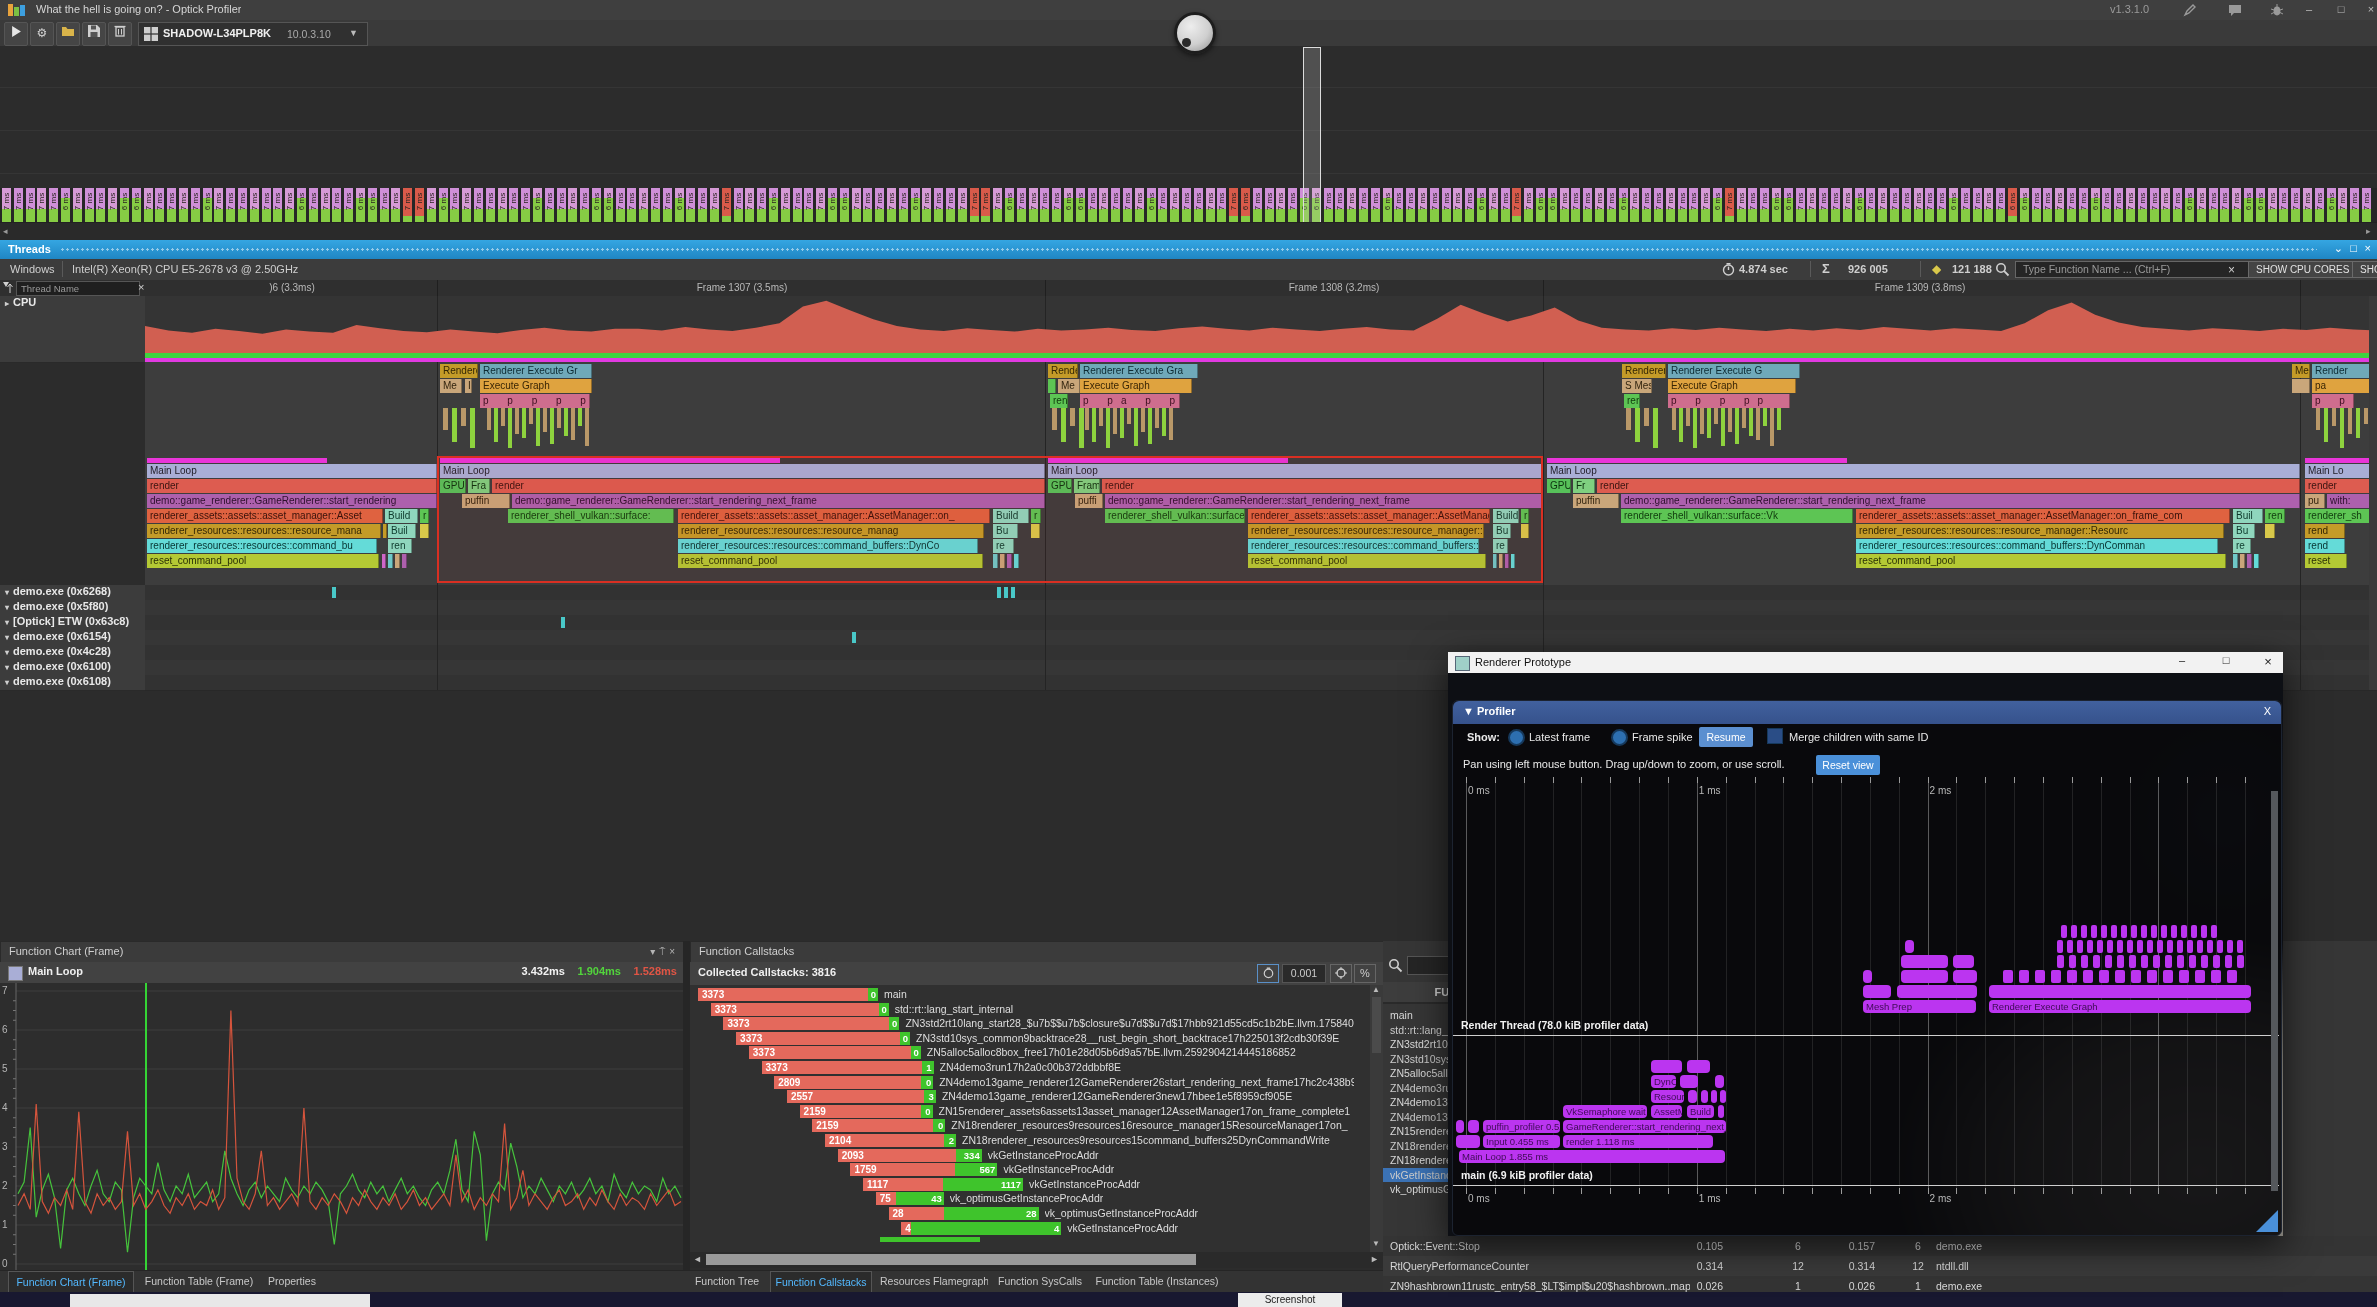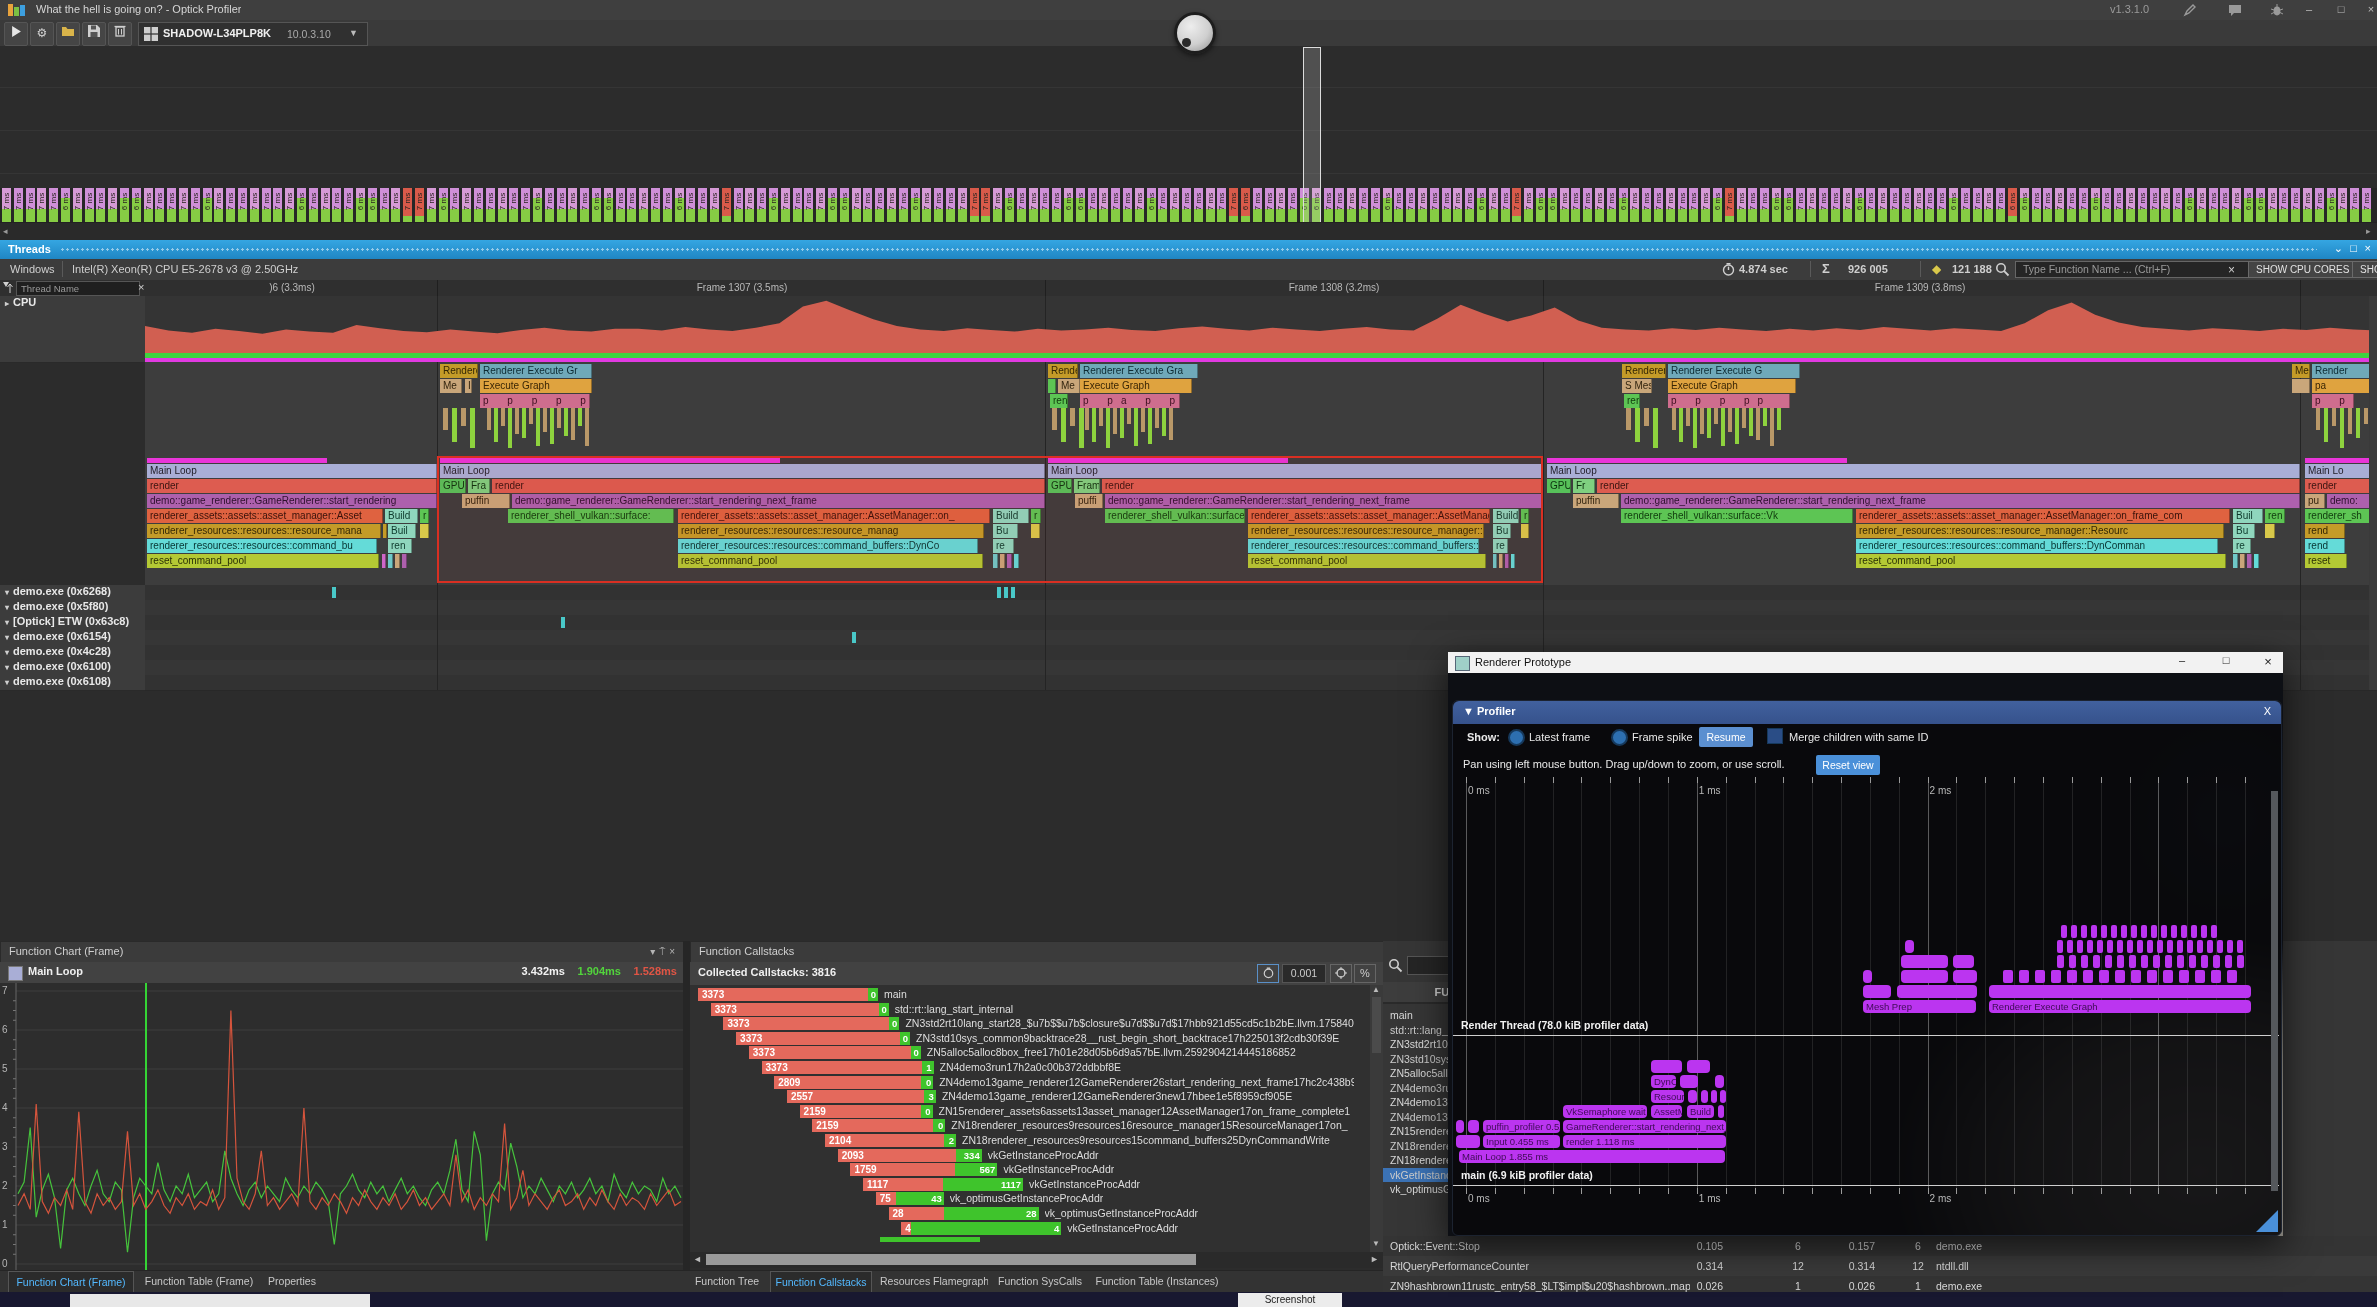--- a/index.html
+++ b/index.html
@@ -1409,21 +1409,21 @@
         <div class="tbar c-teal" style="position: absolute; left: 2233px; top: 243px; width: 18px; height: 14px;">re</div>
         <div class="tbar c-lime" style="position: absolute; left: 1856px; top: 258px; width: 370px; height: 14px;">reset_command_pool</div>
         <div class="tbar c-teal2" style="position: absolute; left: 2233px; top: 258px; width: 5px; height: 14px;"></div>
         <div class="tbar c-tan" style="position: absolute; left: 2240px; top: 258px; width: 5px; height: 14px;"></div>
         <div class="tbar c-pur" style="position: absolute; left: 2247px; top: 258px; width: 5px; height: 14px;"></div>
         <div class="tbar c-cyan" style="position: absolute; left: 2254px; top: 258px; width: 5px; height: 14px;"></div>
         <div style="position: absolute; left: 2305px; top: 162px; width: 72px; height: 5px; background: rgb(233, 53, 217);"></div>
         <div class="tbar c-lav" style="position: absolute; left: 2305px; top: 168px; width: 72px; height: 14px;">Main Lo</div>
         <div class="tbar c-red" style="position: absolute; left: 2305px; top: 183px; width: 72px; height: 14px;">render</div>
         <div class="tbar c-tan" style="position: absolute; left: 2305px; top: 198px; width: 20px; height: 14px;">pu</div>
-        <div class="tbar c-pur" style="position: absolute; left: 2327px; top: 198px; width: 50px; height: 14px;">demo:</div>
+        <div class="tbar c-pur" style="position: absolute; left: 2327px; top: 198px; width: 50px; height: 14px;">with:</div>
         <div class="tbar c-grn" style="position: absolute; left: 2305px; top: 213px; width: 72px; height: 14px;">renderer_sh</div>
         <div class="tbar c-gold" style="position: absolute; left: 2305px; top: 228px; width: 40px; height: 14px;">rend</div>
         <div class="tbar c-cyan" style="position: absolute; left: 2305px; top: 243px; width: 40px; height: 14px;">rend</div>
         <div class="tbar c-lime" style="position: absolute; left: 2305px; top: 258px; width: 42px; height: 14px;">reset</div>
         <div id="redrect" style="position: absolute; left: 437px; top: 160px; width: 1106px; height: 127px;"></div>
         <div class="tick" style="position: absolute; left: 997px; top: 291px; width: 4px; height: 11px;"></div>
         <div class="tick" style="position: absolute; left: 1004px; top: 291px; width: 4px; height: 11px;"></div>
         <div class="tick" style="position: absolute; left: 1011px; top: 291px; width: 4px; height: 11px;"></div>
         <div class="tick" style="position: absolute; left: 561px; top: 321px; width: 4px; height: 11px;"></div>
         <div class="tick" style="position: absolute; left: 852px; top: 336px; width: 4px; height: 11px;"></div>
@@ -1866,21 +1866,21 @@
           <div class="pbar" style="position: absolute; left: 718px; top: 224px; width: 4px; height: 13px; border-radius: 2px;"></div>
           <div class="pbar" style="position: absolute; left: 728px; top: 224px; width: 4px; height: 13px; border-radius: 2px;"></div>
           <div class="pbar" style="position: absolute; left: 738px; top: 224px; width: 4px; height: 13px; border-radius: 2px;"></div>
           <div class="pbar" style="position: absolute; left: 748px; top: 224px; width: 4px; height: 13px; border-radius: 2px;"></div>
           <div class="pbar" style="position: absolute; left: 758px; top: 224px; width: 4px; height: 13px; border-radius: 2px;"></div>
           <div class="seclab" style="position: absolute; left: 8px; top: 318px;">Render Thread (78.0 kiB profiler data)</div>
           <div class="secline" style="top: 334px;"></div>
           <div class="pbar" style="position: absolute; left: 6px; top: 449px; width: 266px; height: 13px;">Main Loop 1.855 ms</div>
           <div class="pbar" style="position: absolute; left: 3px; top: 434px; width: 24px; height: 13px;"></div>
           <div class="pbar" style="position: absolute; left: 30px; top: 434px; width: 77px; height: 13px;">Input 0.455 ms</div>
-          <div class="pbar" style="position: absolute; left: 110px; top: 434px; width: 163px; height: 13px;">render 1.118 ms</div>
+          <div class="pbar" style="position: absolute; left: 110px; top: 434px; width: 150px; height: 13px;">render 1.118 ms</div>
           <div class="pbar" style="position: absolute; left: 3px; top: 419px; width: 8px; height: 13px;"></div>
           <div class="pbar" style="position: absolute; left: 15px; top: 419px; width: 11px; height: 13px;"></div>
           <div class="pbar" style="position: absolute; left: 30px; top: 419px; width: 77px; height: 13px;">puffin_profiler 0.520 ms</div>
           <div class="pbar" style="position: absolute; left: 110px; top: 419px; width: 163px; height: 13px;">GameRenderer::start_rendering_next_frame 1...</div>
           <div class="pbar" style="position: absolute; left: 110px; top: 404px; width: 84px; height: 13px;">VkSemaphore wait until ready</div>
           <div class="pbar" style="position: absolute; left: 198px; top: 404px; width: 31px; height: 13px;">AssetMan</div>
           <div class="pbar" style="position: absolute; left: 234px; top: 404px; width: 27px; height: 13px;">Build R</div>
           <div class="pbar" style="position: absolute; left: 265px; top: 404px; width: 6px; height: 13px;"></div>
           <div class="pbar" style="position: absolute; left: 198px; top: 389px; width: 33px; height: 13px;">Resources</div>
           <div class="pbar" style="position: absolute; left: 235px; top: 389px; width: 9px; height: 13px;"></div>

